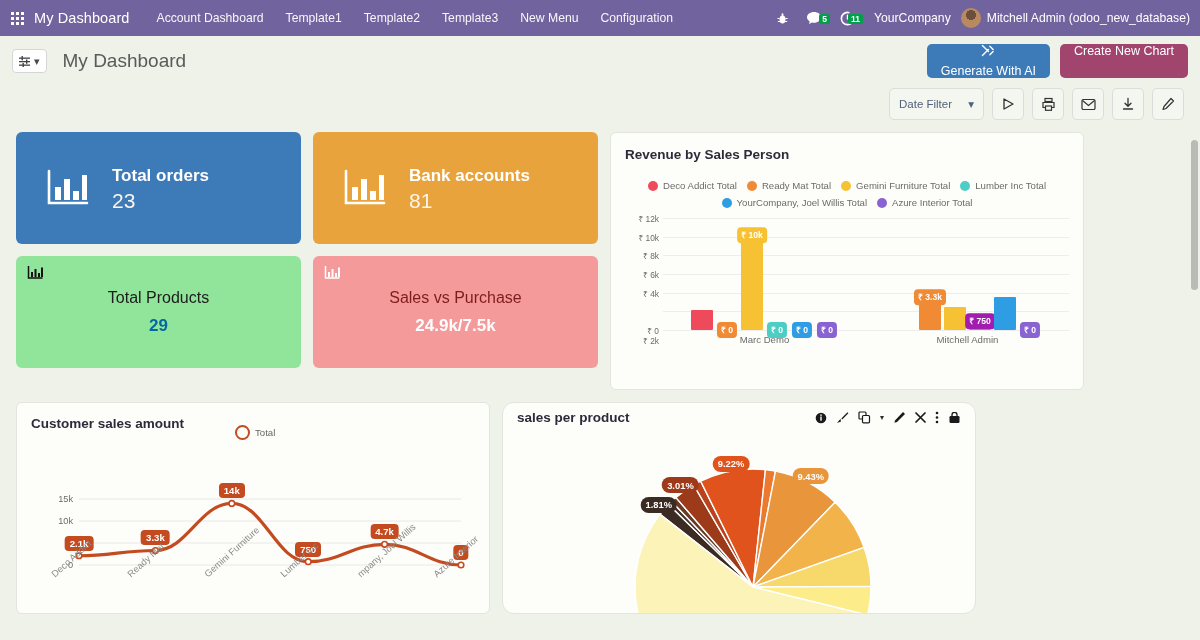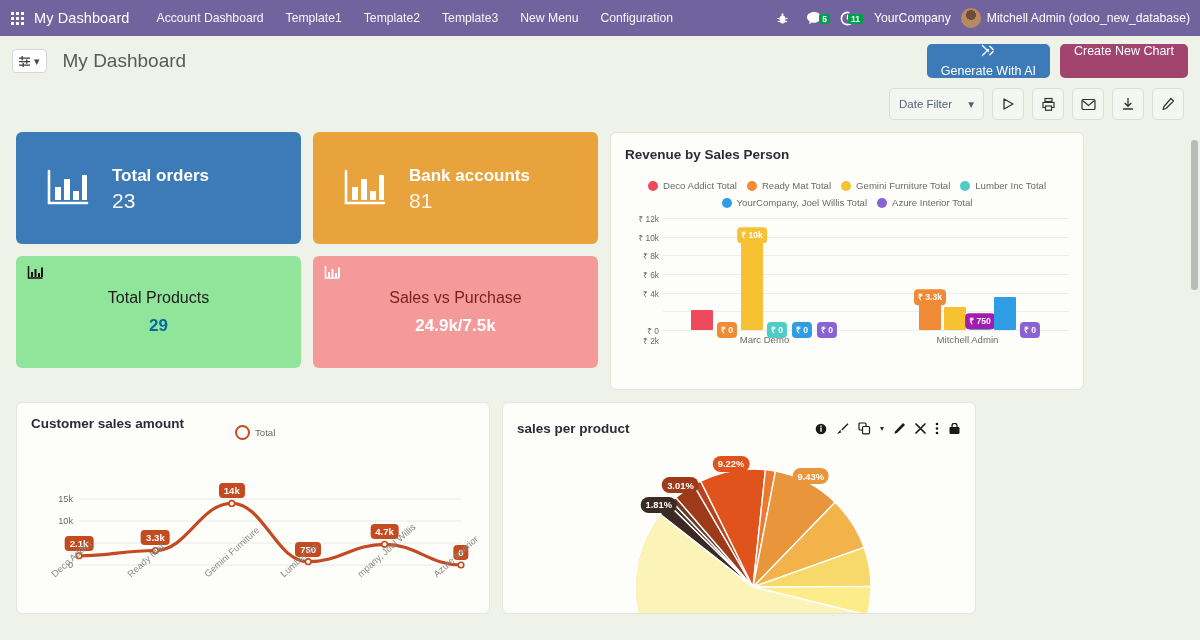--- a/index.html
+++ b/index.html
@@ -105,21 +105,21 @@
   .line-card { width: 474px; height: 212px; padding: 13px 14px; flex:none; position:relative; overflow:hidden;}
   .line-plot { position:relative; height:150px; margin-top:6px; }
   .lyl { position:absolute; left:18px; font-size:9.2px; color:#6b6b6b; transform:translateY(-50%); }
   .pt-label { position:absolute; background:#c44a20; color:#fff; font-size:9.6px; font-weight:bold;
               border-radius:4px; padding:2px 5px; transform:translate(-50%,-100%); white-space:nowrap; }
   .legend-total { position:absolute; left:218px; top:22px; display:flex; align-items:center; gap:5px;
                   font-size:9.6px; color:#666; }
   .ring { width:15px; height:15px; border-radius:50%; border:2.5px solid #c44a20; }
   .xrot { position:absolute; font-size:9.4px; color:#8a8a8a; transform-origin: left top; transform: rotate(-42deg); white-space:nowrap; }
 
-  .pie-card { width: 474px; height: 212px; padding: 18px 14px; flex:none; position:relative; overflow:hidden; }
+  .pie-card { width: 474px; height: 212px; padding: 7px 14px; flex:none; position:relative; overflow:hidden;border-radius:12px; }
   .pie-head { display:flex; align-items:center; }
   .pie-icons { margin-left:auto; display:flex; align-items:center; gap:9px; color:#2b2b2b; }
   .pie-icons > span { cursor:pointer; display:flex; align-items:center; }
   .pie-wrap { position:absolute; left:100px; top:34px; width:300px; height:300px; }
   .slice-label { position:absolute; color:#fff; font-size:9.4px; font-weight:bold; border-radius:8px;
                  padding:2.5px 5px; transform:translate(-50%,-50%); white-space:nowrap; }
 
   .scrollbar { position:absolute; right:2px; top:140px; width:7px; height:150px; background:#b9bcb6; border-radius:4px; }
 </style>
 </head>

